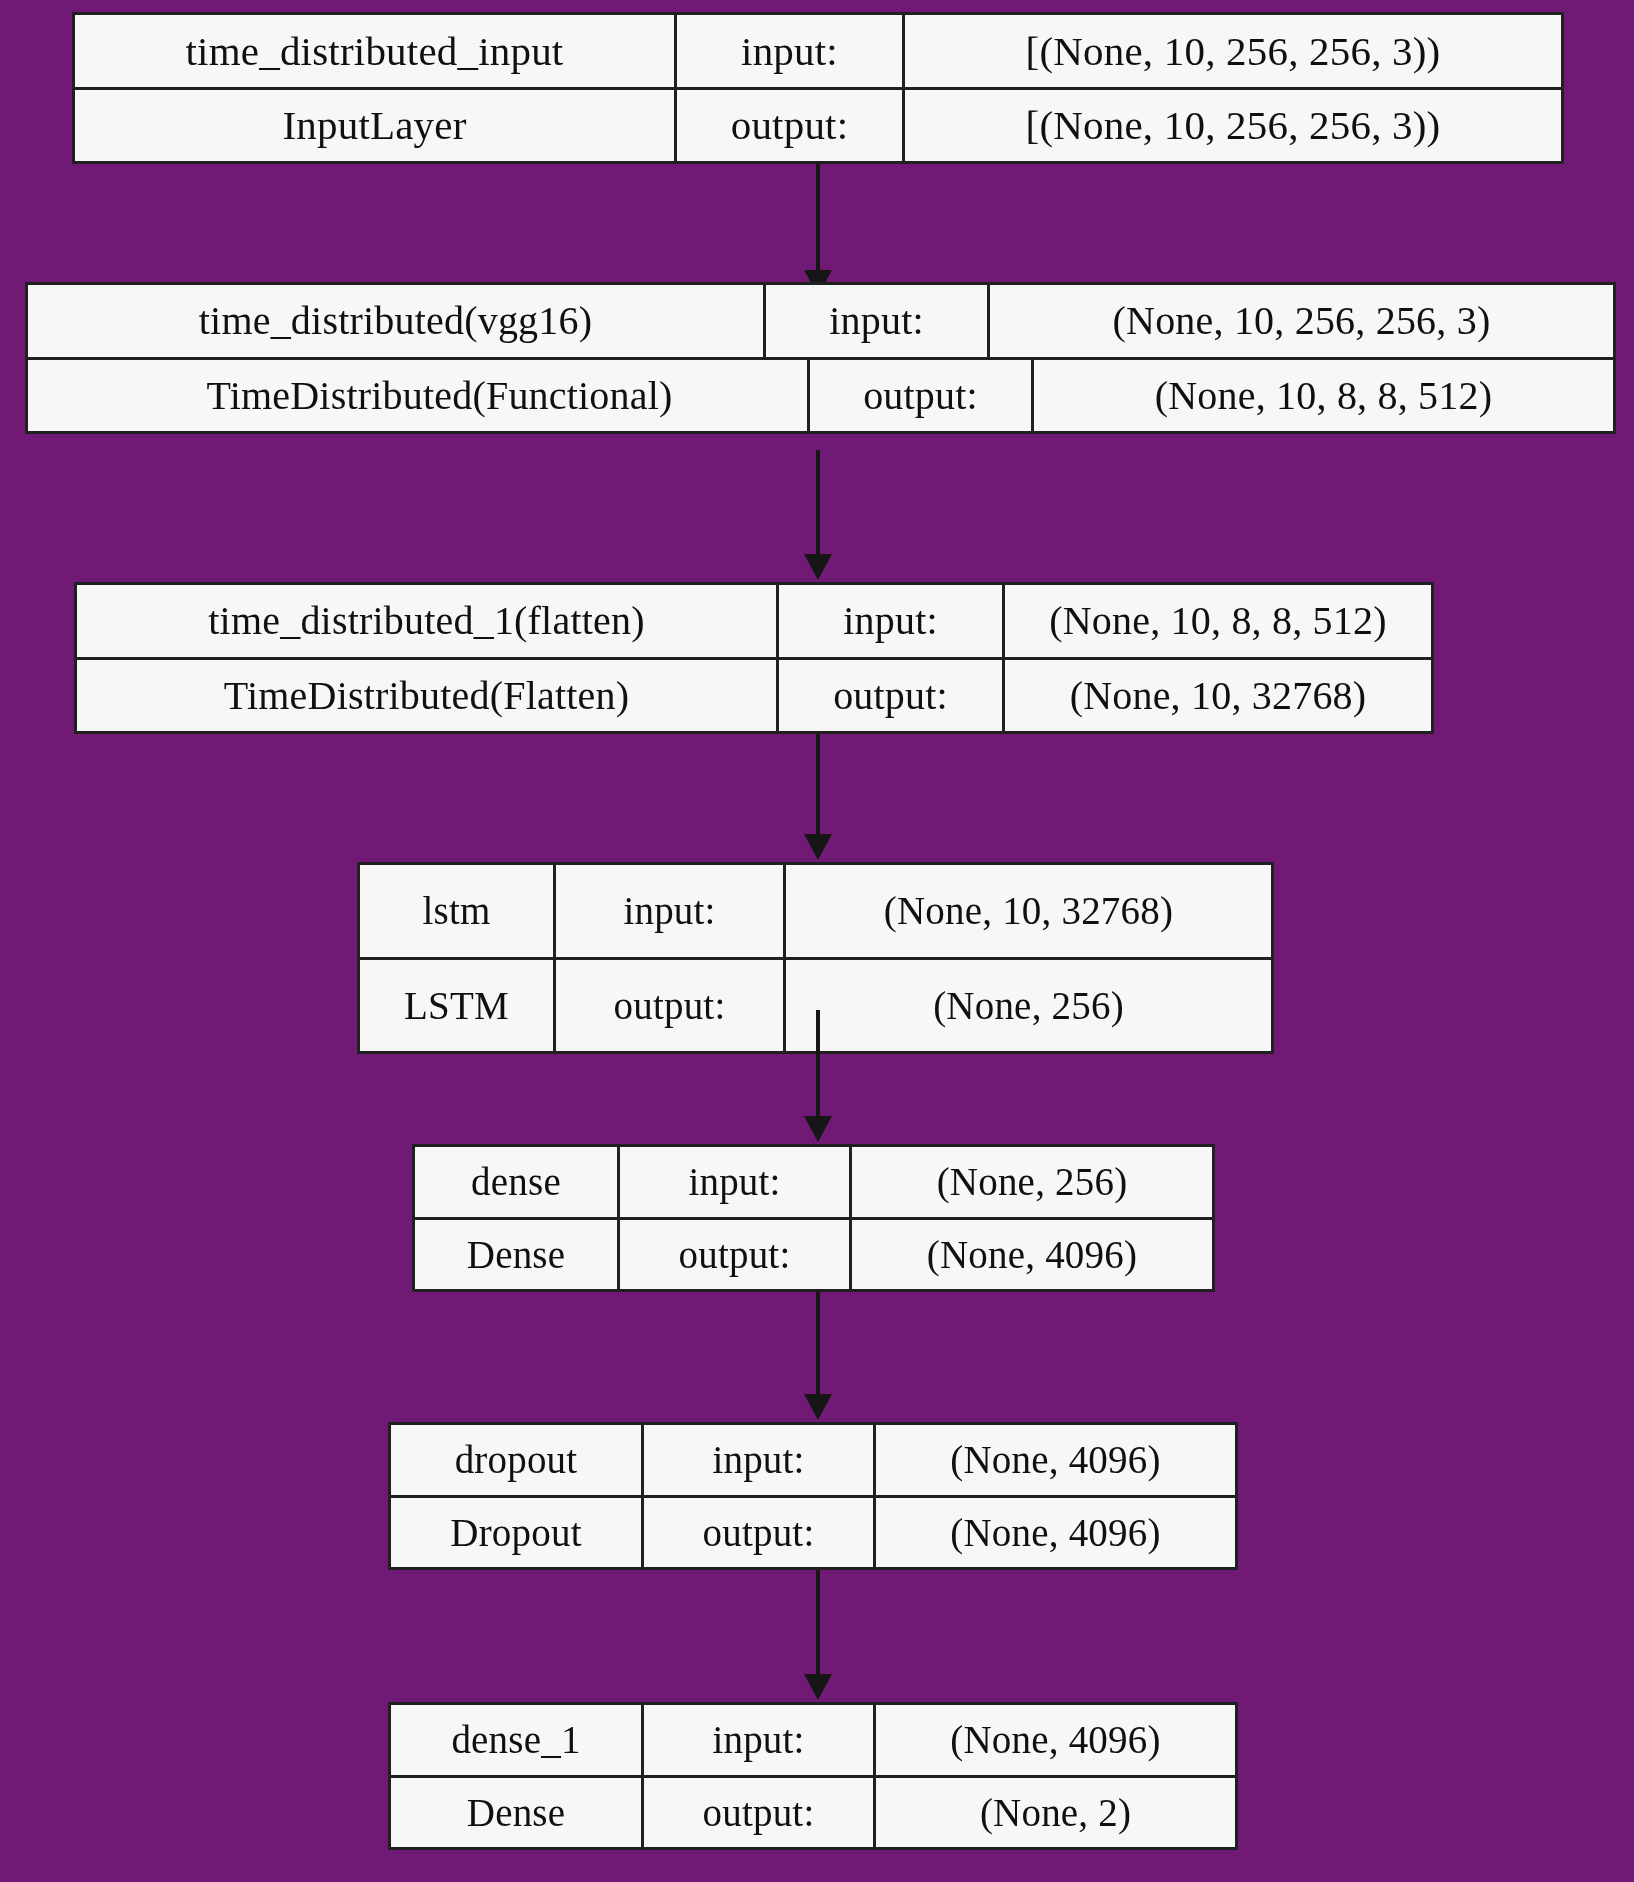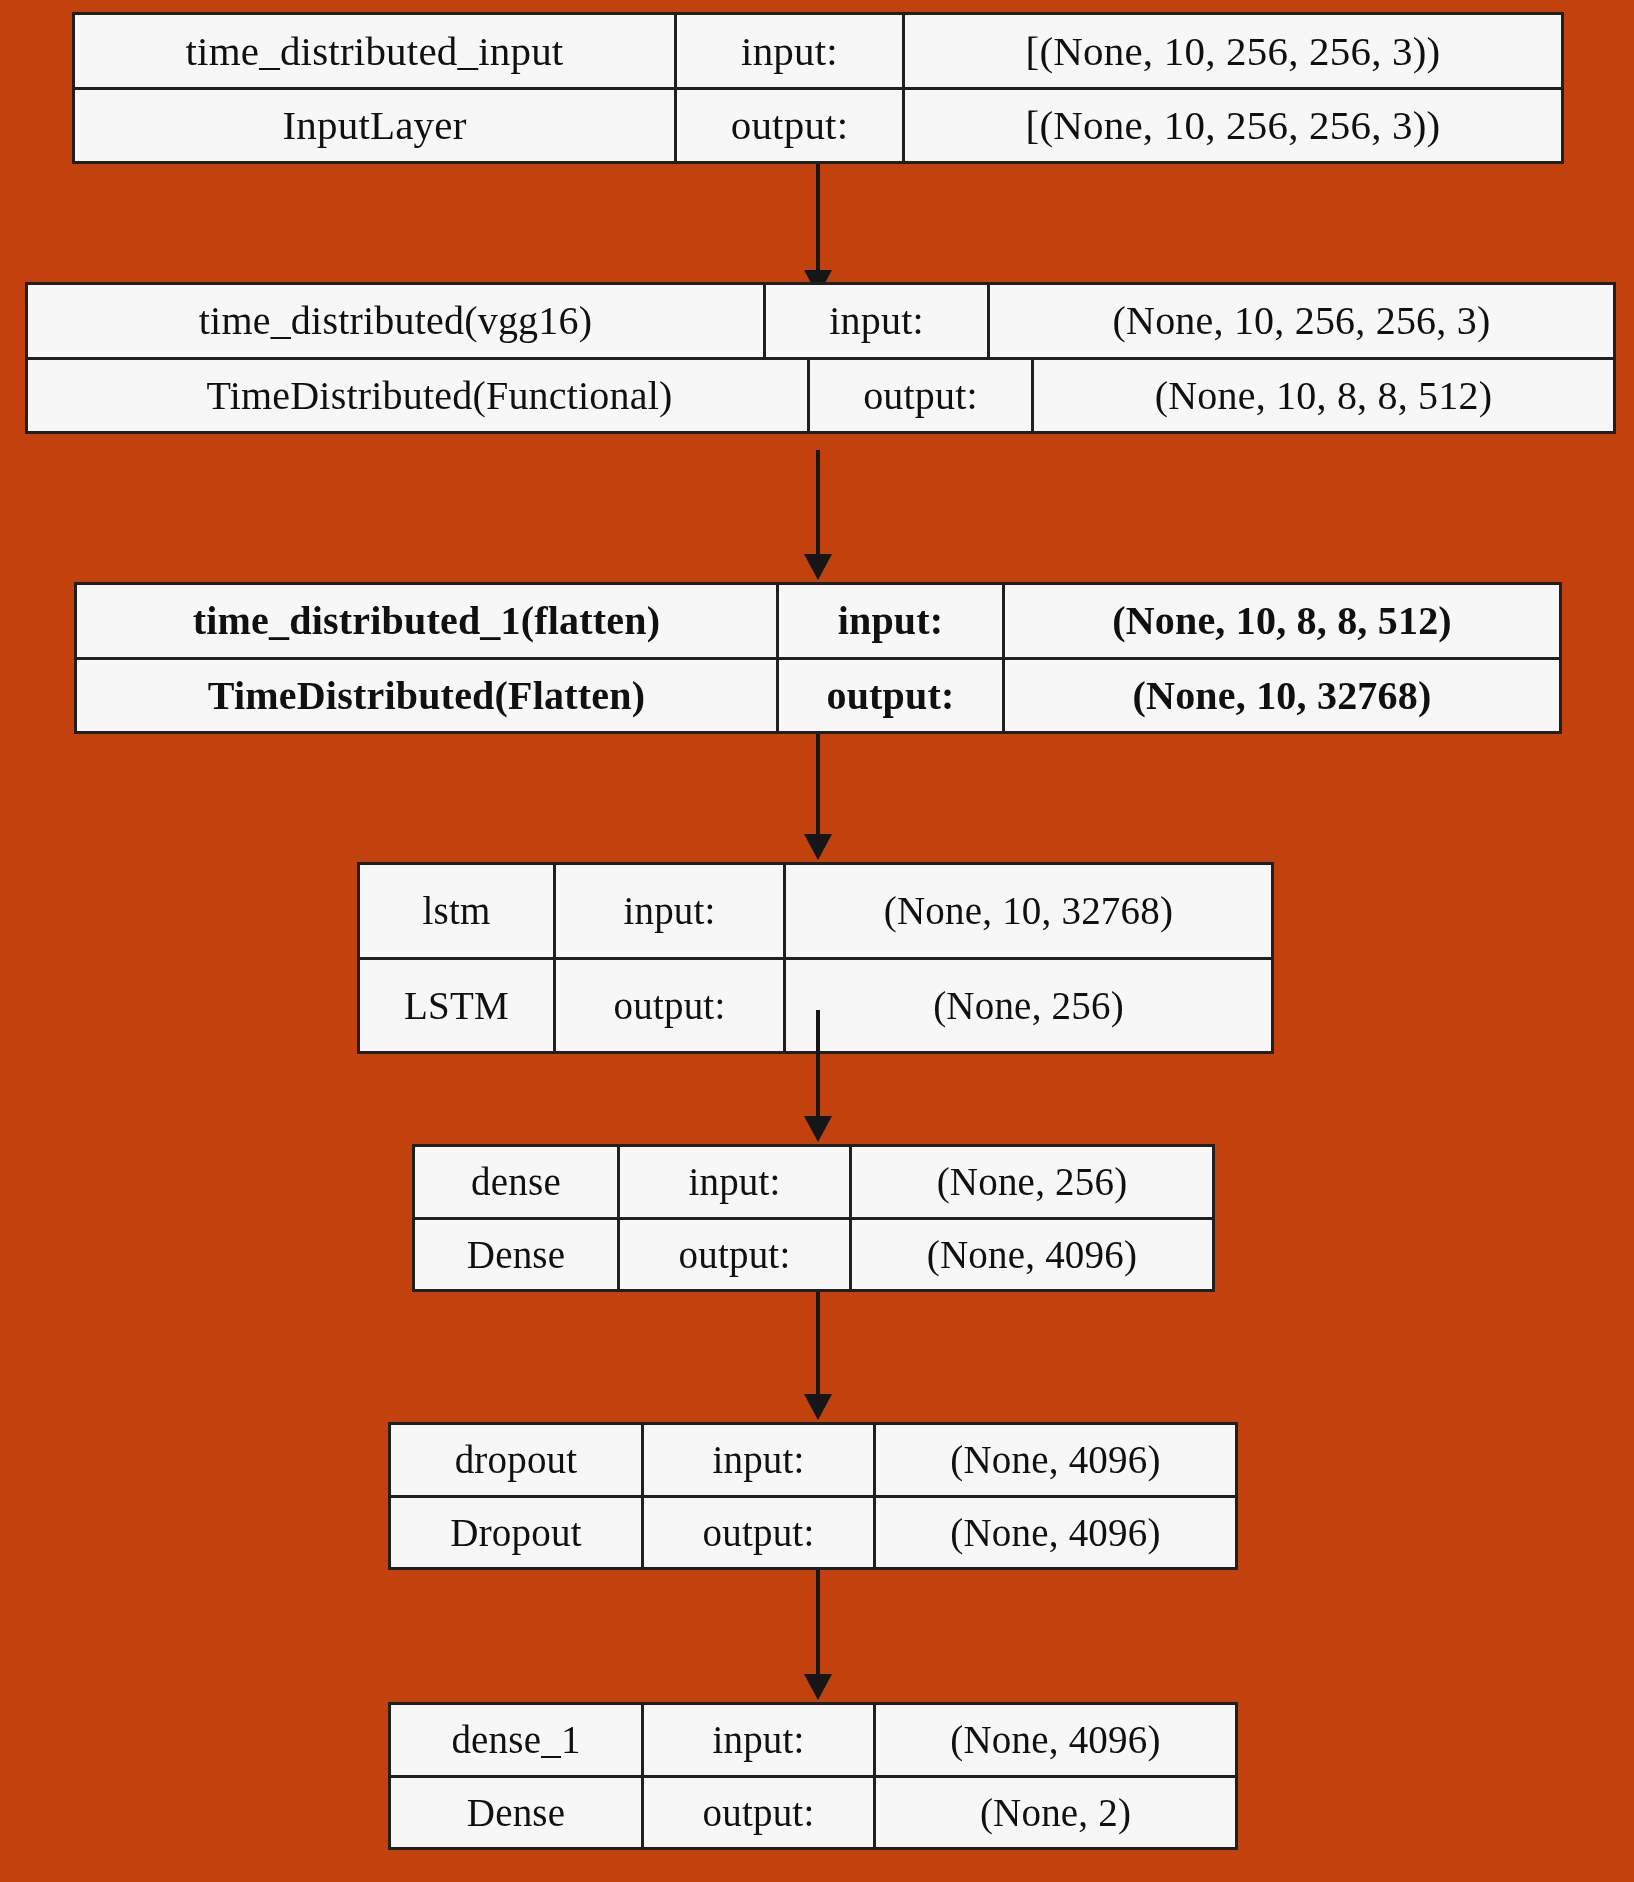--- a/index.html
+++ b/index.html
@@ -4,21 +4,21 @@
 <style>
   html, body {
     margin: 0;
     padding: 0;
     background: #ffffff;
   }
   #canvas {
     position: relative;
     width: 1634px;
     height: 1882px;
-    background: #c2410c;
+    background: #701a75;
     font-family: "Liberation Serif", "DejaVu Serif", serif;
     overflow: hidden;
   }
 
   
   .node {
     position: absolute;
     box-sizing: border-box;
     border: 3px solid #202020;
     background: #f7f7f7;
@@ -106,21 +106,21 @@
       <div class="cell c-label" style="width:224px;">output:</div>
       <div class="cell" style="flex:1;">(None, 10, 8, 8, 512)</div>
     </div>
   </div>
 
   <div class="edge" style="left:816px; top:450px; width:4px; height:132px;">
     <div class="shaft" style="height:108px;"></div>
     <div class="head" style="top:104px;"></div>
   </div>
 
-  <div class="node fs-mid" style="left:74px; top:582px; width:1488px; height:152px;font-weight:bold;">
+  <div class="node fs-mid" style="left:74px; top:582px; width:1360px; height:152px;">
     <div class="node-row top">
       <div class="cell c-name" style="width:702px;">time_distributed_1(flatten)</div>
       <div class="cell c-label" style="width:226px;">input:</div>
       <div class="cell" style="flex:1;">(None, 10, 8, 8, 512)</div>
     </div>
     <div class="node-row">
       <div class="cell c-name" style="width:702px;">TimeDistributed(Flatten)</div>
       <div class="cell c-label" style="width:226px;">output:</div>
       <div class="cell" style="flex:1;">(None, 10, 32768)</div>
     </div>

